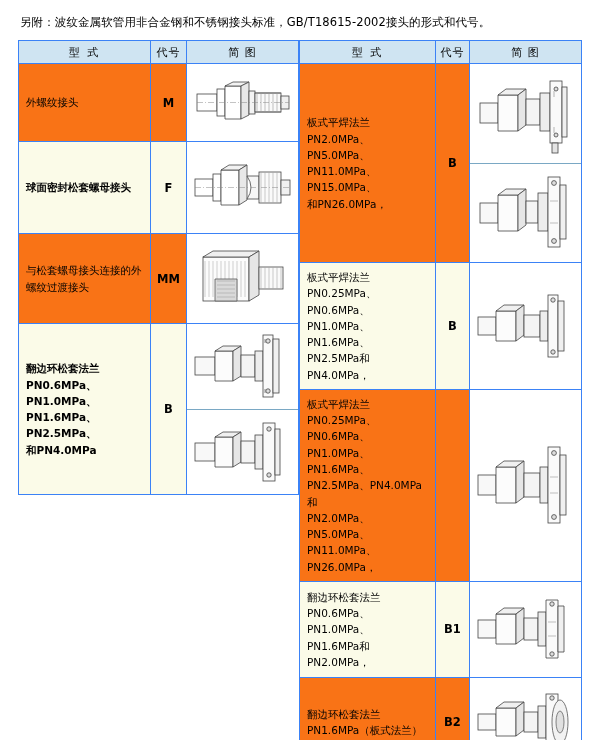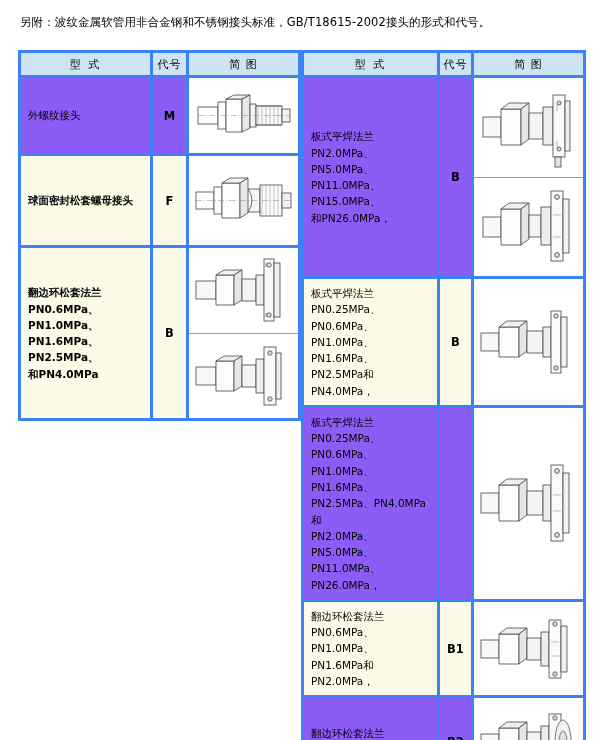--- a/index.html
+++ b/index.html
@@ -18,36 +18,36 @@
     position: relative;
     width: 600px;
     height: 740px;
     box-sizing: border-box;
     padding: 14px 18px 0 18px;
   }
   .caption {
     font-size: 11.5px;
     line-height: 1.4;
     color: #000000;
-    margin: 0 0 20px 2px;
+    margin: 0 0 10px 2px;
     letter-spacing: 0.1px;
   }
   .tables {
     display: flex;
     gap: 0px;
     align-items: flex-start;
   }
   table {
     border-collapse: collapse;
     table-layout: fixed;
   }
   table.left { width: 280px; }
   table.right { width: 284px; margin-left: 0px; }
   th, td {
-    border: 3px solid #3b82f6;
+    border: 1px solid #3b82f6;
     vertical-align: middle;
     padding: 0;
   }
   thead th {
     background: #cfe4f2;
     font-size: 11px;
     font-weight: normal;
     height: 22px;
     text-align: center;
     color: #000;
@@ -64,21 +64,21 @@
     text-align: center;
     font-size: 11.5px;
     font-weight: bold;
     color: #000;
   }
   td.pic {
     background: #ffffff;
     text-align: center;
   }
   .row-yellow td.label, .row-yellow td.code { background: #fbfbe8; }
-  .row-white td.label, .row-white td.code { background: #8b5cf6; }
+  .row-white td.label, .row-white td.code { background: #f97316; }
   .pic-box {
     width: 100%;
     height: 100%;
     display: flex;
     align-items: center;
     justify-content: center;
   }
   svg { display: block; }
   .lbl-bold { font-weight: bold; }
 </style>
@@ -146,20 +146,40 @@
                   <rect x="68" y="20" width="22" height="31" fill="#fafafa"></rect>
                   <path d="M70 20 L70 51 M74 20 L74 51 M78 20 L78 51 M82 20 L82 51 M86 20 L86 51" stroke="#aaa" stroke-width="0.6"></path>
                   <rect x="90" y="28" width="9" height="15" fill="#f0f0f0"></rect>
                   <path d="M4 35.5 L99 35.5" stroke="#888" stroke-width="0.5" stroke-dasharray="6 2 1 2" fill="none"></path>
                 </g>
               </svg>
             </div>
           </td>
         </tr>
 
+        <tr class="row-white" style="height:90px">
+          <td class="label" style="white-space:pre-line">与松套螺母接头连接的外螺纹过渡接头</td>
+          <td class="code">MM</td>
+          <td class="pic">
+            <div class="pic-box">
+              <svg width="104" height="72" viewBox="0 0 104 72">
+                <g stroke="#444" stroke-width="0.8" fill="#fff">
+                  <rect x="12" y="14" width="46" height="44" fill="#fcfcfc"></rect>
+                  <path d="M12 14 L22 8 L68 8 L58 14 Z" fill="#f0f0f0"></path>
+                  <path d="M58 14 L68 8 L68 52 L58 58 Z" fill="#e6e6e6"></path>
+                  <path d="M14 18 L14 54 M18 18 L18 54 M22 18 L22 54 M26 18 L26 54 M30 18 L30 54 M34 18 L34 54 M38 18 L38 54 M42 18 L42 54 M46 18 L46 54 M50 18 L50 54 M54 18 L54 54" stroke="#b0b0b0" stroke-width="0.6"></path>
+                  <path d="M24 36 L24 58 L46 58 L46 36 Z" fill="#d9d9d9" stroke="#555"></path>
+                  <path d="M26 38 L44 38 M26 42 L44 42 M26 46 L44 46 M26 50 L44 50 M26 54 L44 54" stroke="#999" stroke-width="0.5"></path>
+                  <rect x="68" y="24" width="24" height="22" fill="#fafafa"></rect>
+                  <path d="M70 24 L70 46 M74 24 L74 46 M78 24 L78 46 M82 24 L82 46 M86 24 L86 46 M90 24 L90 46" stroke="#aaa" stroke-width="0.6"></path>
+                </g>
+              </svg>
+            </div>
+          </td>
+        </tr>
 
 
 
         <tr class="row-yellow" style="height:170px">
           <td class="label lbl-bold" style="white-space:pre-line">翻边环松套法兰
 PN0.6MPa、PN1.0MPa、
 PN1.6MPa、PN2.5MPa、
 和PN4.0MPa</td>
           <td class="code">B</td>
           <td class="pic" style="padding:0">

